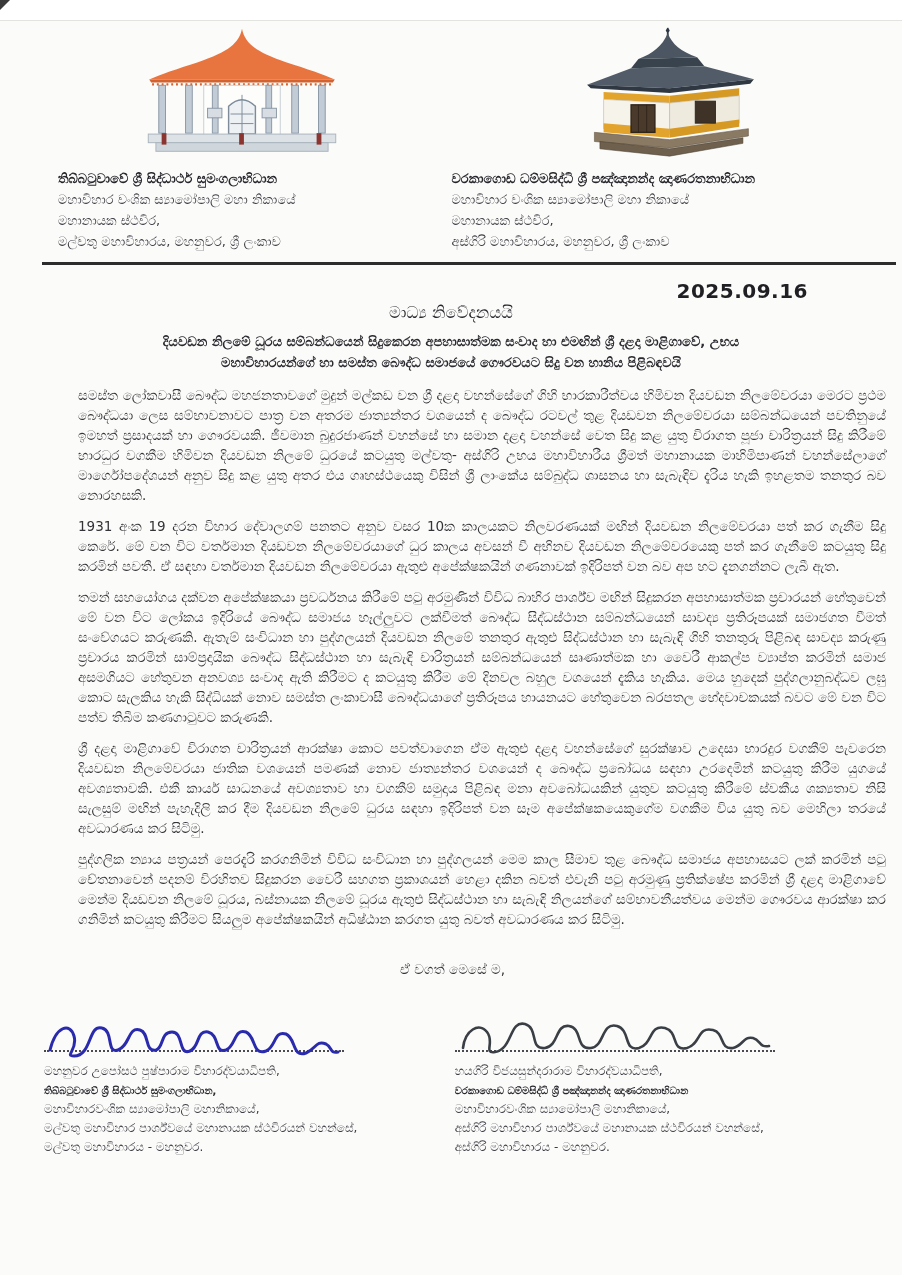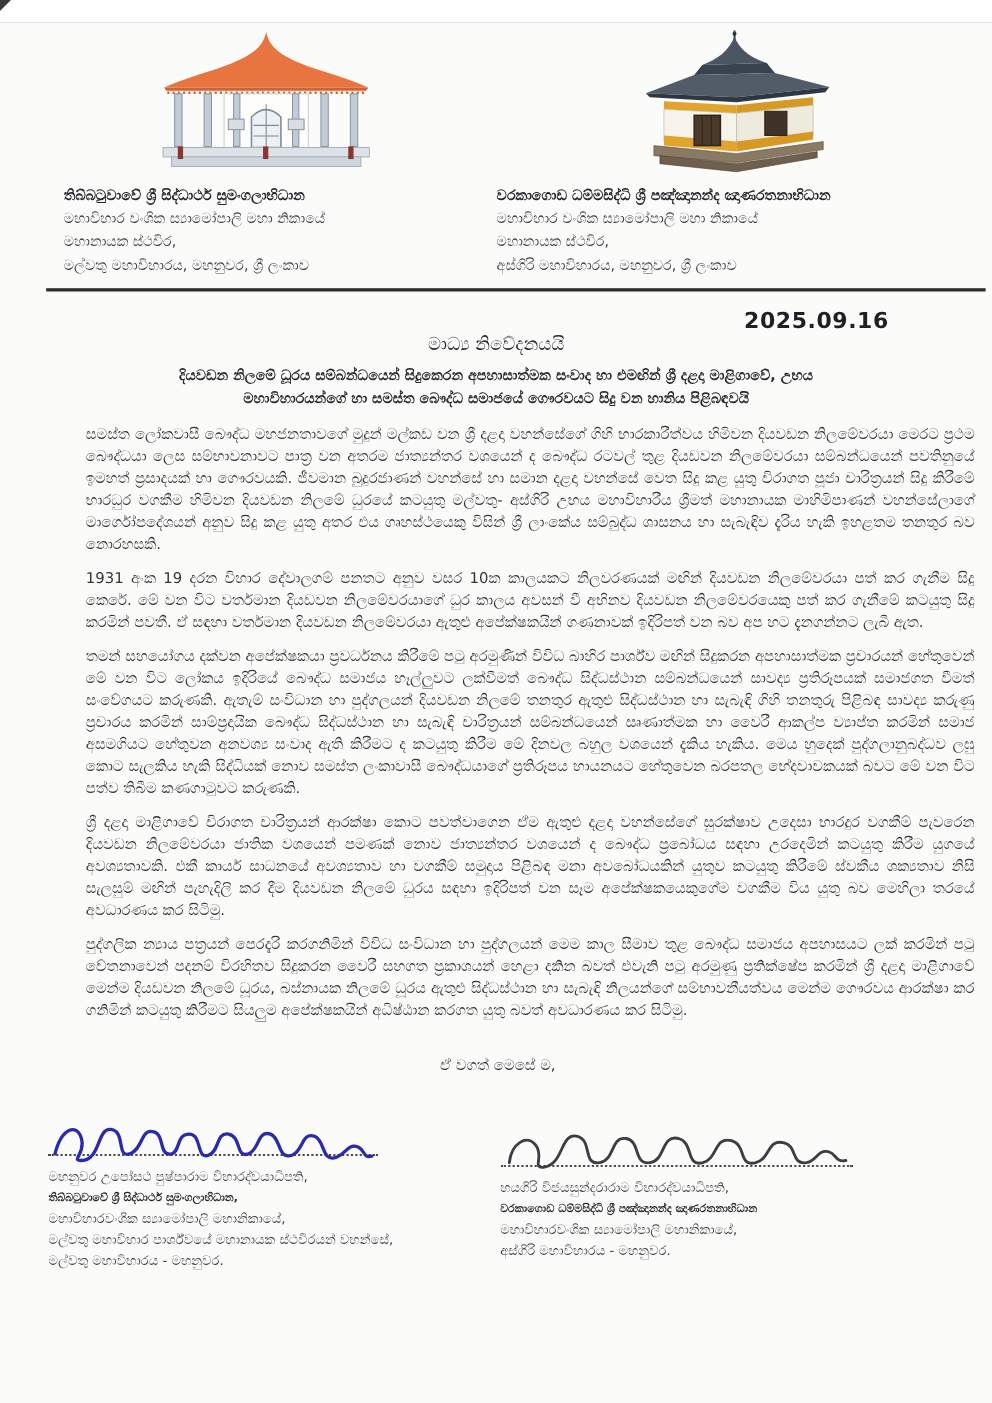--- a/index.html
+++ b/index.html
@@ -165,16 +165,17 @@
     <div class="sig-art">
       <div class="dotline"></div>
       <svg width="320" height="56" viewBox="0 0 320 56">
         <path d="M8,42 C10,24 24,16 32,26 C40,36 28,48 40,46 C58,43 54,14 70,18 C84,22 74,44 90,42 C104,40 100,18 114,20 C128,22 120,44 136,42 C150,40 146,16 162,20 C176,24 168,46 184,42 C198,38 194,18 210,22 C224,26 216,46 232,42 C246,38 242,20 258,24 C270,27 264,44 278,42 C288,40 288,30 298,32 C306,34 304,42 314,40" fill="none" stroke="#3a3f46" stroke-width="2.6" stroke-linecap="round" stroke-linejoin="round"></path>
       </svg>
     </div>
     <div class="sig-lines">
       <div>හයගිරි විජයසුන්දරාරාම විහාරද්වයාධිපති,</div>
       <div class="b">වරකාගොඩ ධම්මසිද්ධි ශ්‍රී පඤ්ඤානන්ද ඤාණරතනාභිධාන</div>
       <div>මහාවිහාරවංශික ස්‍යාමෝපාලි මහානිකායේ,</div>
+      <div>අස්ගිරි මහාවිහාර පාර්ශ්වයේ මහානායක ස්ථවිරයන් වහන්සේ,</div>
       <div>අස්ගිරි මහාවිහාරය - මහනුවර.</div>
     </div>
   </div>
 </footer>
 
 </body></html>

